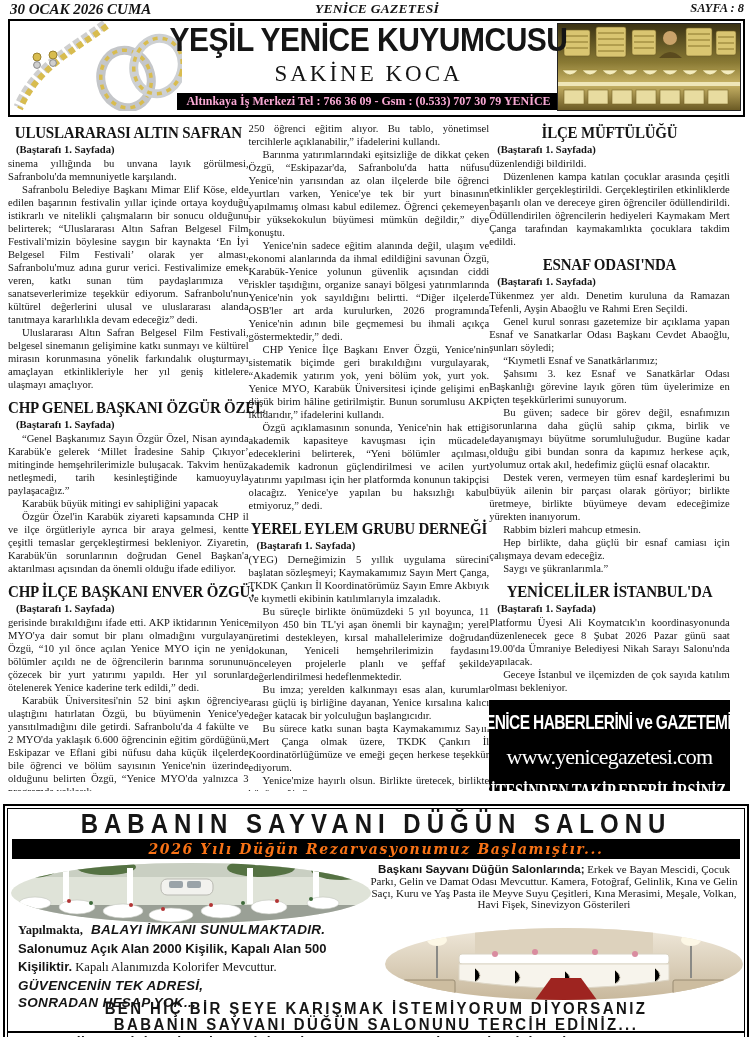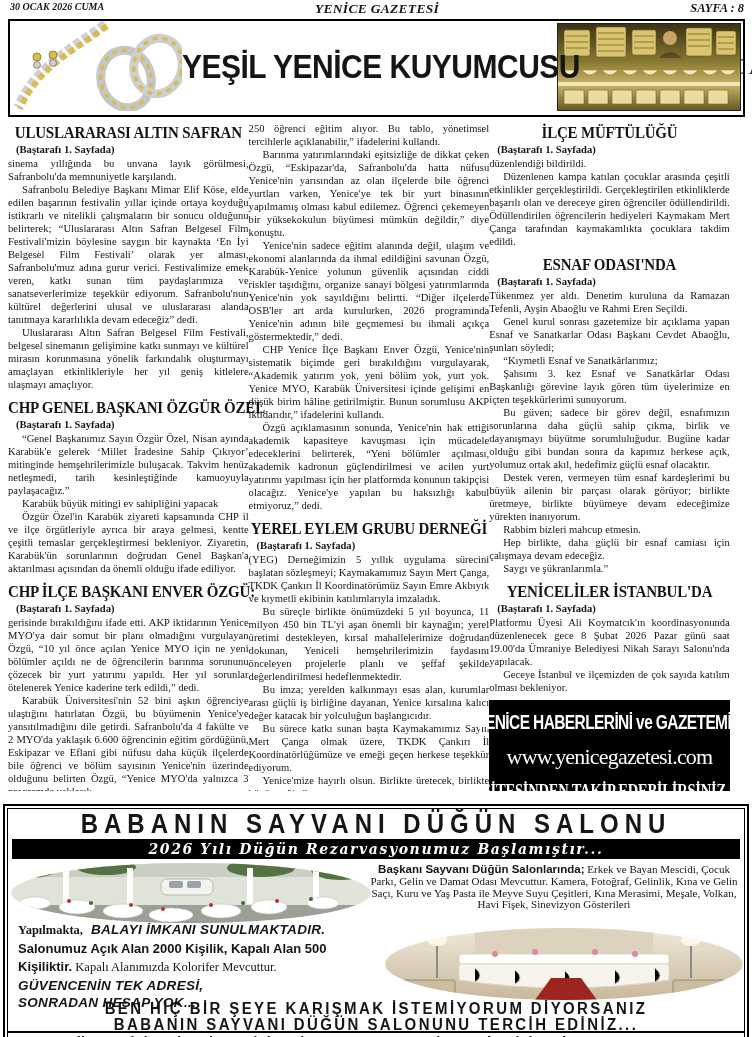--- a/index.html
+++ b/index.html
@@ -4,27 +4,27 @@
 <style>
   html,body{margin:0;padding:0}
   body{
     width:752px;height:1037px;position:relative;overflow:hidden;
     background:#ffffff;color:#151515;
     font-family:"Liberation Serif",serif;
     -webkit-font-smoothing:antialiased;
   }
   
   .pg-header{position:absolute;top:1px;left:10px;right:8px;height:16px}
-  .hdr-date{position:absolute;left:0;top:0;font-weight:bold;font-style:italic;font-size:10px}
+  .hdr-date{position:absolute;left:0;top:0;font-weight:bold;font-style:italic;font-size:15px}
   .hdr-title{position:absolute;left:0;right:0;top:0;text-align:center;font-weight:bold;font-style:italic;font-size:13.5px;letter-spacing:.3px}
   .hdr-page{position:absolute;right:0;top:0;font-weight:bold;font-style:italic;font-size:12.5px}
   
   .jeweler{position:absolute;top:19px;left:8px;width:733px;height:94px;border:2px solid #000;display:flex;background:#fff}
   .jw-left{width:172px;height:100%;flex:none}
-  .jw-mid{flex:1;display:flex;flex-direction:row;align-items:center;justify-content:space-between;padding:3px 0 5px;min-width:0}
+  .jw-mid{flex:1;display:flex;flex-direction:column;align-items:center;justify-content:space-between;padding:3px 0 5px;min-width:0}
   .jw-title{font-family:"Liberation Sans",sans-serif;font-weight:bold;font-size:30px;line-height:1.05;transform:scaleY(1.08);white-space:nowrap;letter-spacing:-.5px}
   .jw-owner{font-size:23px;letter-spacing:3px;white-space:nowrap}
   .jw-contact{background:#000;color:#f9a8d4;font-weight:bold;font-size:12px;line-height:15px;padding:1px 9px;white-space:nowrap}
   .jw-right{width:188px;height:100%;flex:none;padding:2px;box-sizing:border-box}
   .jw-right svg{border:1px solid #222;display:block}
   
   .columns{position:absolute;top:122px;left:8px;width:736px;height:669px;display:flex;overflow:hidden}
   .col{width:240.6px;flex:none}
   .art-h{font-size:15px;font-weight:bold;text-align:center;margin:8px 0 3px;letter-spacing:-.2px;transform:scaleY(1.15);white-space:nowrap}
   .article:first-child .art-h{margin-top:2px}
@@ -33,21 +33,21 @@
   .noind{text-indent:0}
   
   .webbanner{margin-top:6px;background:#000;color:#fff;height:113px;display:flex;flex-direction:column;align-items:center;justify-content:space-evenly;text-align:center}
   .wb1{font-family:"Liberation Sans",sans-serif;font-weight:bold;font-size:15.5px;transform:scaleY(1.35);letter-spacing:-.6px;white-space:nowrap}
   .wb2{font-size:22px;letter-spacing:-.8px;white-space:nowrap;font-weight:normal}
   .wb3{font-weight:bold;font-size:14.5px;transform:scaleY(1.3);letter-spacing:-.2px;white-space:nowrap}
   
   .wedding{position:absolute;top:804px;left:3px;width:742px;height:240px;border:2px solid #000000;
     box-shadow:inset 0 0 0 2px #fff,inset 0 0 0 3px #000;background:#fff;z-index:5;overflow:hidden}
   .wd-title{text-align:center;font-family:"Liberation Sans",sans-serif;font-weight:bold;font-size:24px;line-height:27px;letter-spacing:6px;margin-top:4px;transform:scaleY(1.12);white-space:nowrap}
-  .wd-ribbon{margin:2px 7px 0;background:#000;color:#ffffff;text-align:center;font-style:italic;font-weight:bold;
+  .wd-ribbon{margin:2px 7px 0;background:#000;color:#f97316;text-align:center;font-style:italic;font-weight:bold;
     font-size:14px;height:20px;line-height:20px;letter-spacing:1.6px;font-family:"DejaVu Serif",serif;white-space:nowrap}
   .wd-body{position:relative;height:183px}
   .oval1{position:absolute;left:6px;top:4px}
   .wd-intro{position:absolute;left:362px;top:5px;width:374px;font-size:11px;line-height:11.8px;text-align:center}
   .wd-intro .lead{font-family:"Liberation Sans",sans-serif;font-weight:bold;font-size:11.5px}
   .wd-left{position:absolute;left:13px;top:61px;width:395px;line-height:17.5px;white-space:nowrap}
   .wd-l1a{font-weight:bold;font-size:12.5px}
   .sansb{font-family:"Liberation Sans",sans-serif;font-weight:bold;font-size:13px}
   .sansbi{font-family:"Liberation Sans",sans-serif;font-weight:bold;font-style:italic;font-size:13.5px;letter-spacing:.3px}
   .serif12{font-size:12.5px}

